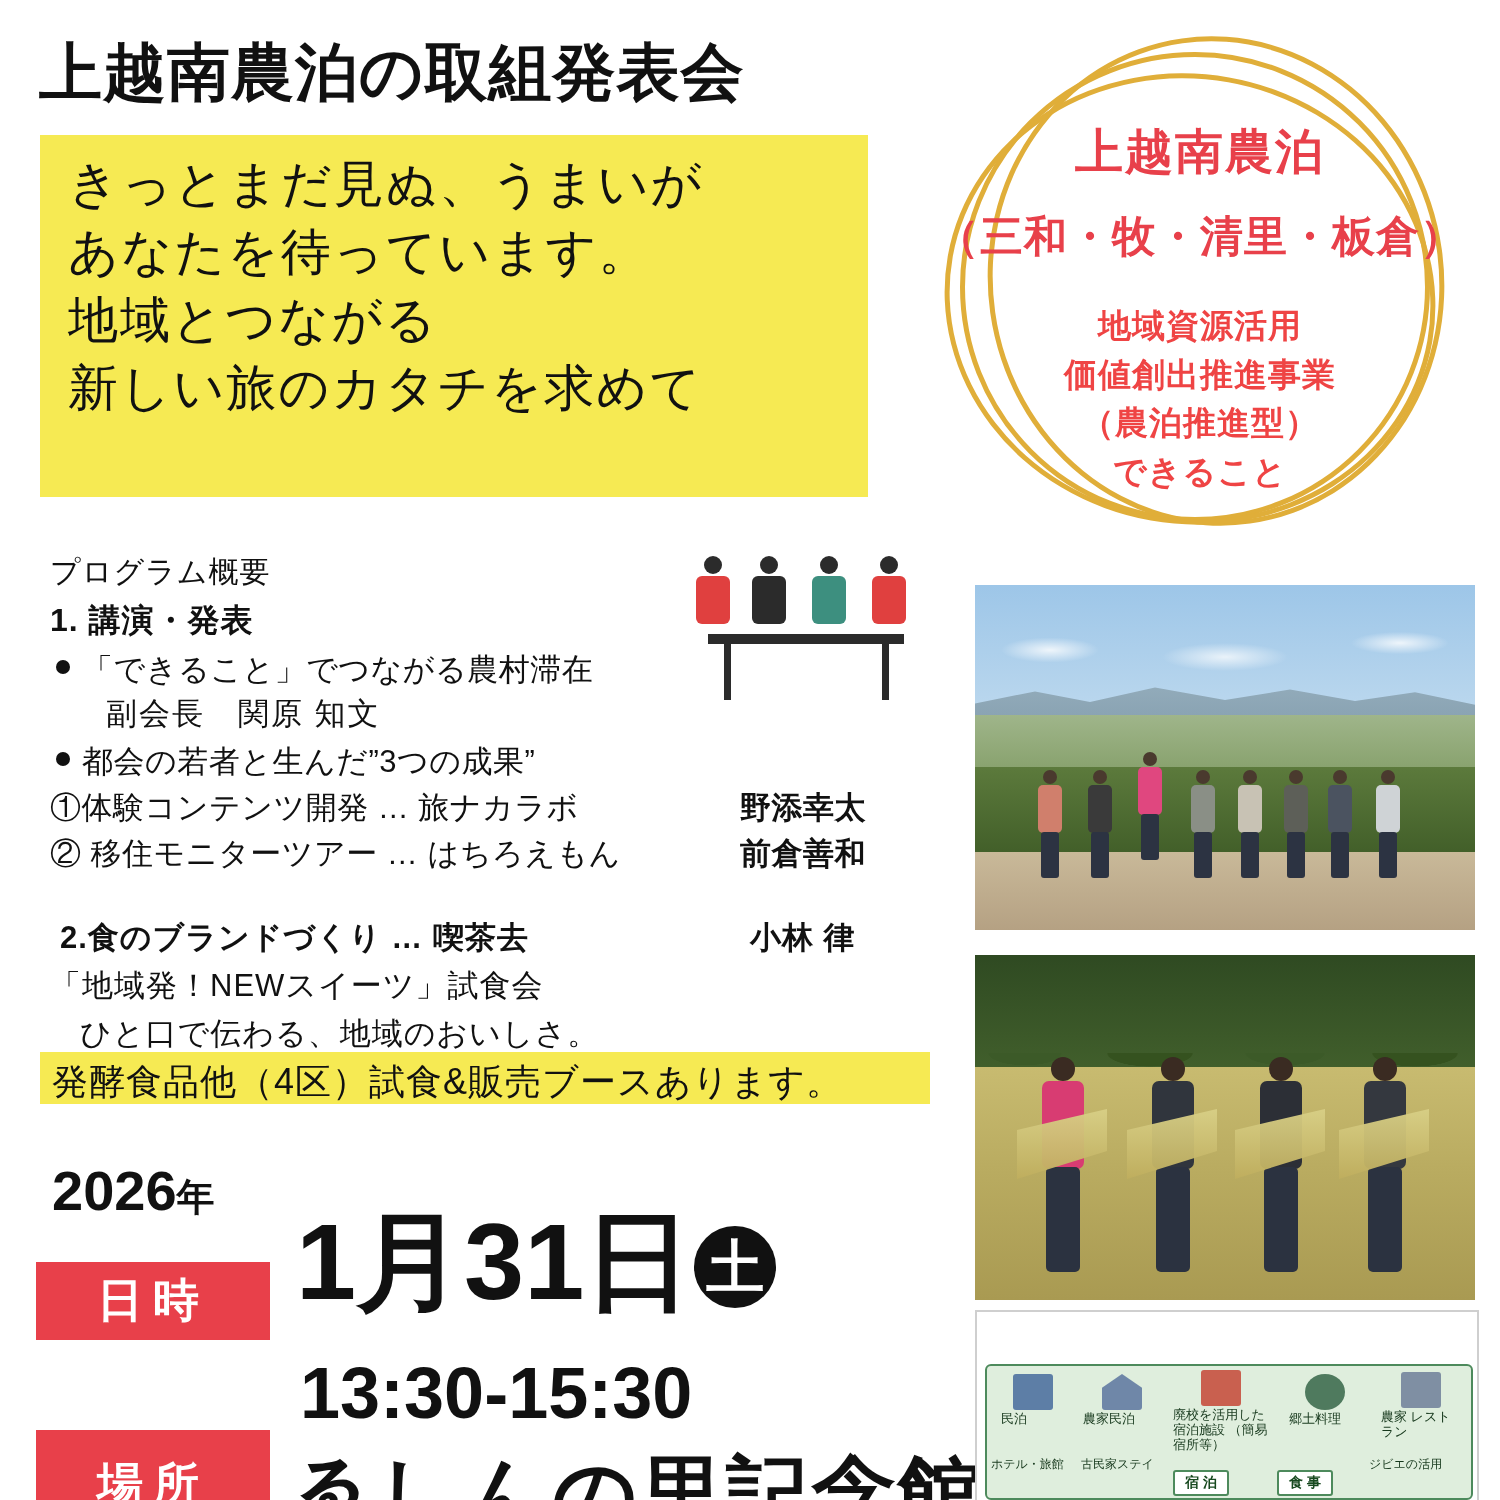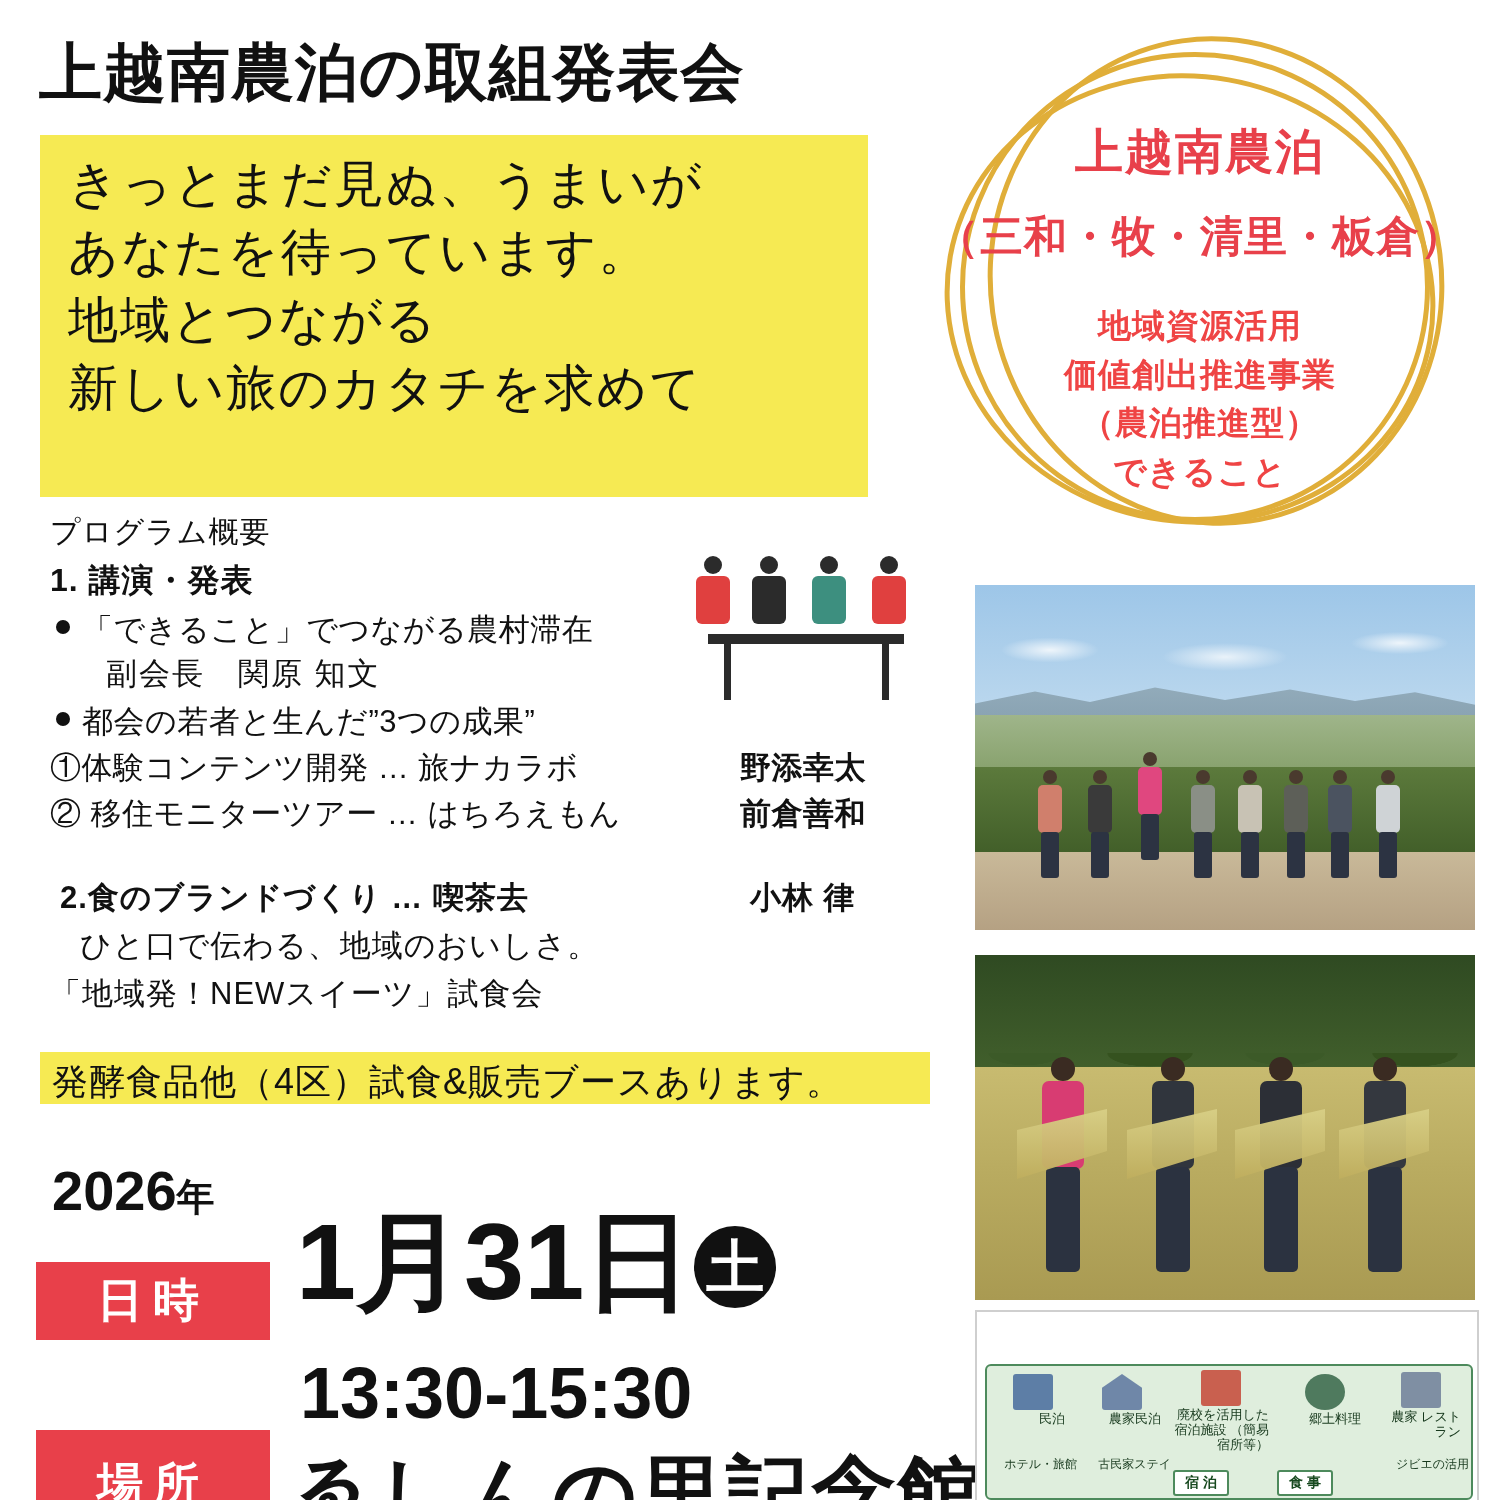--- a/index.html
+++ b/index.html
@@ -50,21 +50,21 @@
     line-height: 1.36;
     color: #111;
     letter-spacing: 2px;
   }
   .catch-lines div { white-space: nowrap; }
 
   
   .program {
     position: absolute;
     left: 50px;
-    top: 512px;
+    top: 552px;
     width: 900px;
     color: #111;
   }
   .prog-head {
     font-size: 30px;
     margin-bottom: 6px;
     letter-spacing: 1px;
   }
   .prog-sec {
     font-size: 32px;
@@ -394,21 +394,21 @@
     letter-spacing: 1px;
   }
   .diagram-body {
     position: absolute; left: 8px; top: 52px; width: 484px; height: 132px;
     background: #dfeedd;
     border: 2px solid #4d8a5c;
     border-radius: 6px;
   }
   .dg-cell {
     position: absolute;
-    text-align: right;
+    text-align: left;
     font-size: 13px;
     color: #16381c;
     line-height: 1.15;
   }
   .dg-icon {
     width: 40px; height: 36px;
     margin: 0 auto 2px auto;
     background: #8ea9c9;
     border-radius: 3px;
   }
@@ -489,22 +489,22 @@
     </div>
     <div class="numbered">
       <span>② 移住モニターツアー … はちろえもん</span>
       <span class="who">前倉善和</span>
     </div>
 
     <div class="prog-sec2">
       <span>2.食のブランドづくり … 喫茶去</span>
       <span class="who">小林 律</span>
     </div>
+    <div class="plain">「地域発！NEWスイーツ」試食会</div>
     <div class="plain indent">ひと口で伝わる、地域のおいしさ。</div>
-    <div class="plain">「地域発！NEWスイーツ」試食会</div>
   </div>
 
   <div class="booth-bar"></div>
   <div class="booth-text">発酵食品他（4区）試食&amp;販売ブースあります。</div>
 
   <div class="illustration">
     <div class="ill-fig" style="left:6px;">
         <span class="h"></span>
         <span class="b" style="background:#e0403f;"></span>
       </div>

